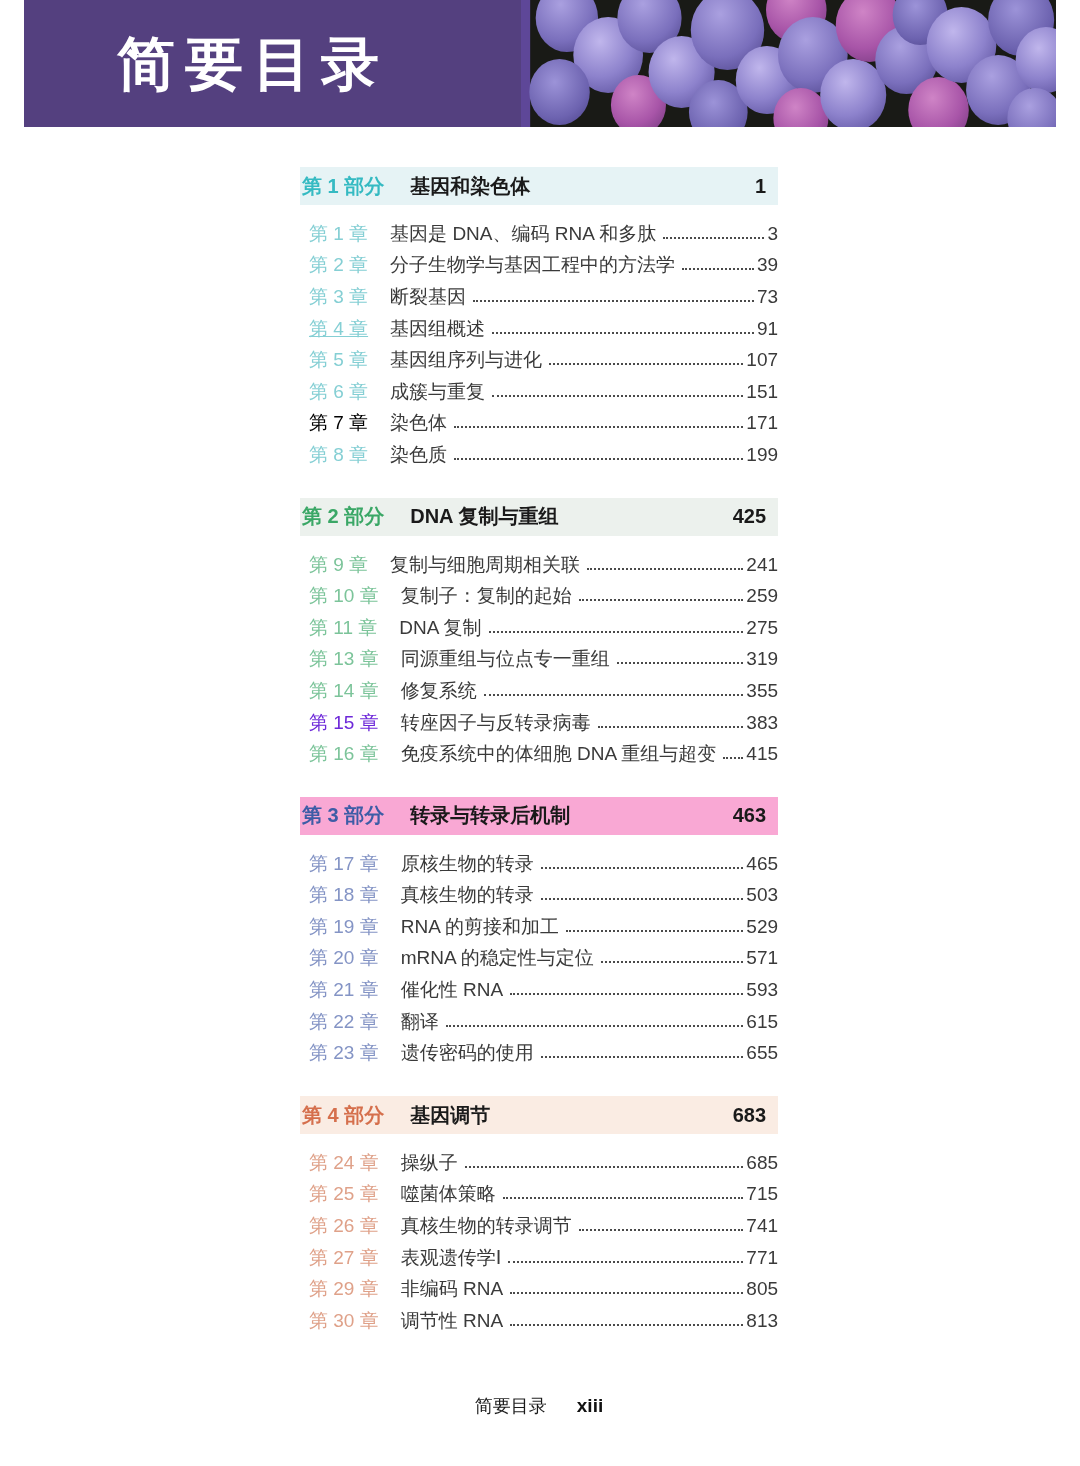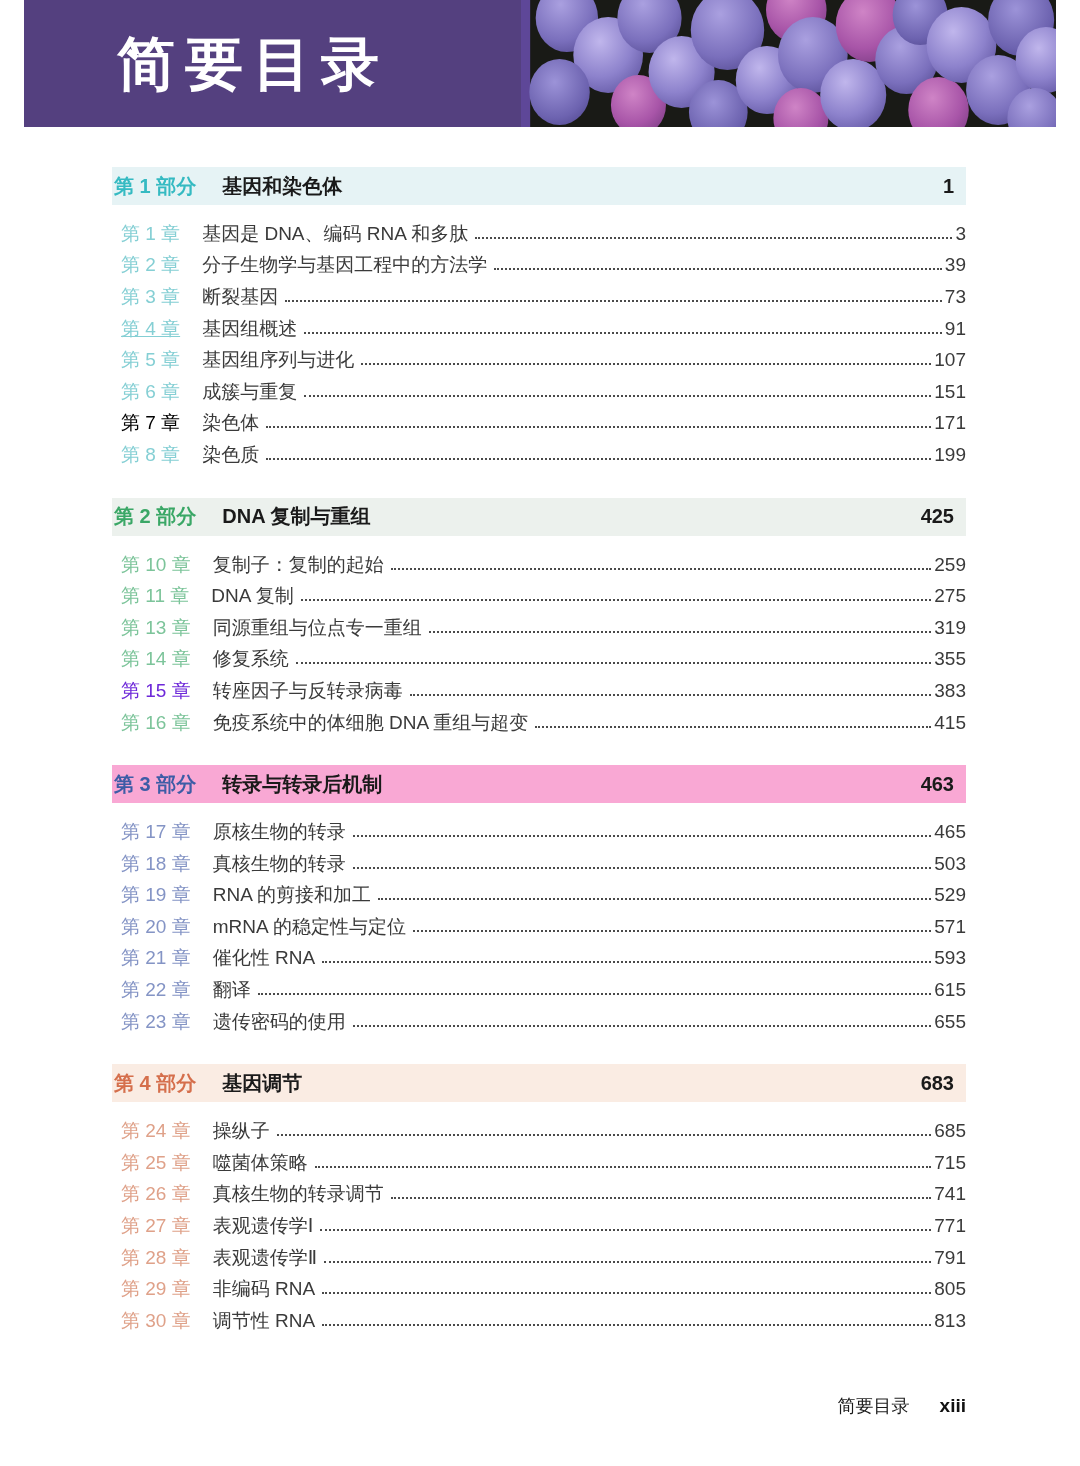--- a/index.html
+++ b/index.html
@@ -8,20 +8,21 @@
 
   .page {
     position: relative;
     width: 1032px;
     height: 1466px;
     margin: 0 auto;
     background: #ffffff;
     display: flex;
     flex-direction: column;
     overflow: hidden;
+    align-items: center;
   }
 
   
   .header {
     display: flex;
     height: 127px;
     width: 100%;
     flex: 0 0 auto;
   }
   .header-block {
@@ -216,20 +217,26 @@
 </div>
   </section>
 
   <section class="part-section">
     <div class="part-band" style="background: rgb(236, 241, 237);">
       <span class="part-label" style="color: rgb(58, 167, 102);">第 2 部分</span>
       <span class="part-title">DNA 复制与重组</span>
       <span class="part-page">425</span>
     </div>
     <div class="chapter-list">
+  <div class="chapter-row">
+    <span class="chapter-label" style="color: rgb(124, 196, 154);">第 9 章</span>
+    <span class="chapter-title">复制与细胞周期相关联</span>
+    <span class="leader"></span>
+    <span class="chapter-page">241</span>
+  </div>
 
   <div class="chapter-row">
     <span class="chapter-label" style="color: rgb(124, 196, 154);">第 10 章</span>
     <span class="chapter-title">复制子：复制的起始</span>
     <span class="leader"></span>
     <span class="chapter-page">259</span>
   </div>
 
   <div class="chapter-row">
     <span class="chapter-label" style="color: rgb(124, 196, 154);">第 11 章</span>
@@ -355,26 +362,20 @@
     <span class="chapter-page">741</span>
   </div>
 
   <div class="chapter-row">
     <span class="chapter-label" style="color: rgb(223, 161, 137);">第 27 章</span>
     <span class="chapter-title">表观遗传学Ⅰ</span>
     <span class="leader"></span>
     <span class="chapter-page">771</span>
   </div>
 
-  <div class="chapter-row">
-    <span class="chapter-label" style="color: rgb(223, 161, 137);">第 28 章</span>
-    <span class="chapter-title">表观遗传学Ⅱ</span>
-    <span class="leader"></span>
-    <span class="chapter-page">791</span>
-  </div>
 
   <div class="chapter-row">
     <span class="chapter-label" style="color: rgb(223, 161, 137);">第 29 章</span>
     <span class="chapter-title">非编码 RNA</span>
     <span class="leader"></span>
     <span class="chapter-page">805</span>
   </div>
 
   <div class="chapter-row">
     <span class="chapter-label" style="color: rgb(223, 161, 137);">第 30 章</span>

